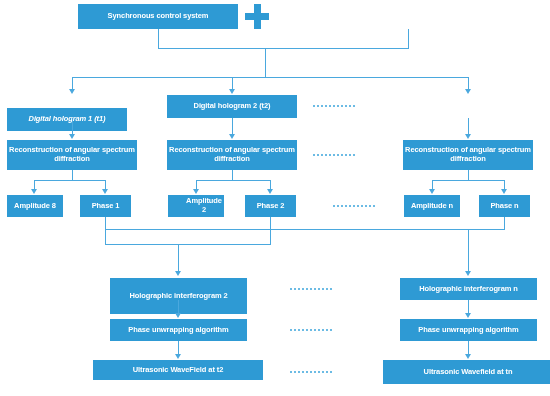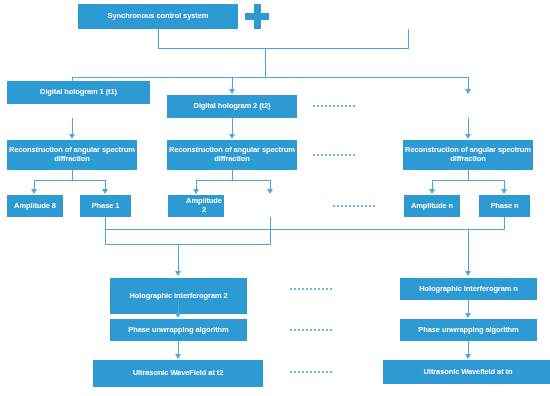--- a/index.html
+++ b/index.html
@@ -97,21 +97,21 @@
   <div class="ln ln-v" style="left:265px; top:48px; height:29px;"></div>
 
   <div class="ln ln-h" style="left:72px; top:77px; width:397px;"></div>
   <div class="ln ln-v" style="left:72px; top:77px; height:12px;"></div>
   <div class="ln ln-v" style="left:232px; top:77px; height:12px;"></div>
   <div class="ln ln-v" style="left:468px; top:77px; height:12px;"></div>
   <div class="arrow" style="left:68.5px; top:89px;"></div>
   <div class="arrow" style="left:228.5px; top:89px;"></div>
   <div class="arrow" style="left:464.5px; top:89px;"></div>
 
-  <div class="box sz-md" style="left:7px; top:81px; width:143px; height:23px;">Digital hologram 1 (t1)</div>
+  <div class="box sz-md" style="left:7px; top:108px; width:120px; height:23px;font-style:italic;">Digital hologram 1 (t1)</div>
   <div class="box sz-md" style="left:167px; top:95px; width:130px; height:23px;">Digital hologram 2 (t2)</div>
 
   <div class="dots" style="left:313px; top:105px;">
     <i></i>
       <i></i>
       <i></i>
       <i></i>
       <i></i>
       <i></i>
       <i></i>
@@ -164,20 +164,21 @@
   <div class="ln ln-h" style="left:432px; top:180px; width:72px;"></div>
   <div class="ln ln-v" style="left:432px; top:180px; height:9px;"></div>
   <div class="ln ln-v" style="left:504px; top:180px; height:9px;"></div>
   <div class="arrow" style="left:428.5px; top:189px;"></div>
   <div class="arrow" style="left:500.5px; top:189px;"></div>
 
   <div class="box sz-md" style="left:7px; top:195px; width:56px; height:22px;">Amplitude 8</div>
   <div class="box sz-md" style="left:80px; top:195px; width:51px; height:22px;">Phase 1</div>
 
   <div class="box sz-md" style="left:168px; top:195px; width:56px; height:22px;padding-left:18px;">Amplitude 2</div>
+  <div class="box sz-md" style="left:245px; top:195px; width:51px; height:22px;">Phase 2</div>
 
   <div class="box sz-md" style="left:479px; top:195px; width:51px; height:22px;">Phase n</div>
   <div class="box sz-md" style="left:404px; top:195px; width:56px; height:22px;">Amplitude n</div>
 
   <div class="dots" style="left:333px; top:205px;">
     <i></i>
       <i></i>
       <i></i>
       <i></i>
       <i></i>
@@ -243,21 +244,21 @@
       <i></i>
       <i></i>
       <i></i>
   </div>
 
   <div class="ln ln-v" style="left:178px; top:341px; height:13px;"></div>
   <div class="arrow" style="left:174.5px; top:354px;"></div>
   <div class="ln ln-v" style="left:468px; top:341px; height:13px;"></div>
   <div class="arrow" style="left:464.5px; top:354px;"></div>
 
-  <div class="box sz-md" style="left:93px; top:360px; width:170px; height:27px;">Ultrasonic WaveField at t2</div>
+  <div class="box sz-md" style="left:93px; top:360px; width:170px; height:20px;">Ultrasonic WaveField at t2</div>
   <div class="box sz-md" style="left:383px; top:360px; width:170px; height:24px;">Ultrasonic Wavefield at tn</div>
 
   <div class="dots" style="left:290px; top:371px;">
     <i></i>
       <i></i>
       <i></i>
       <i></i>
       <i></i>
       <i></i>
       <i></i>

